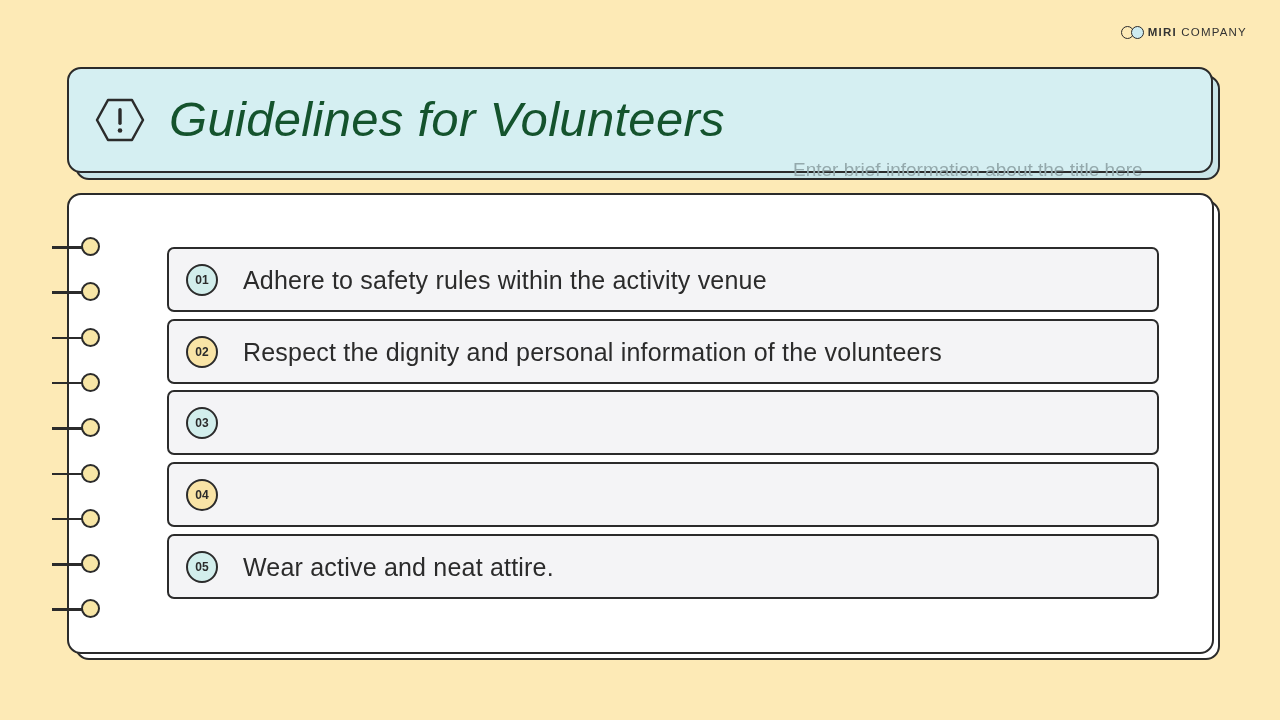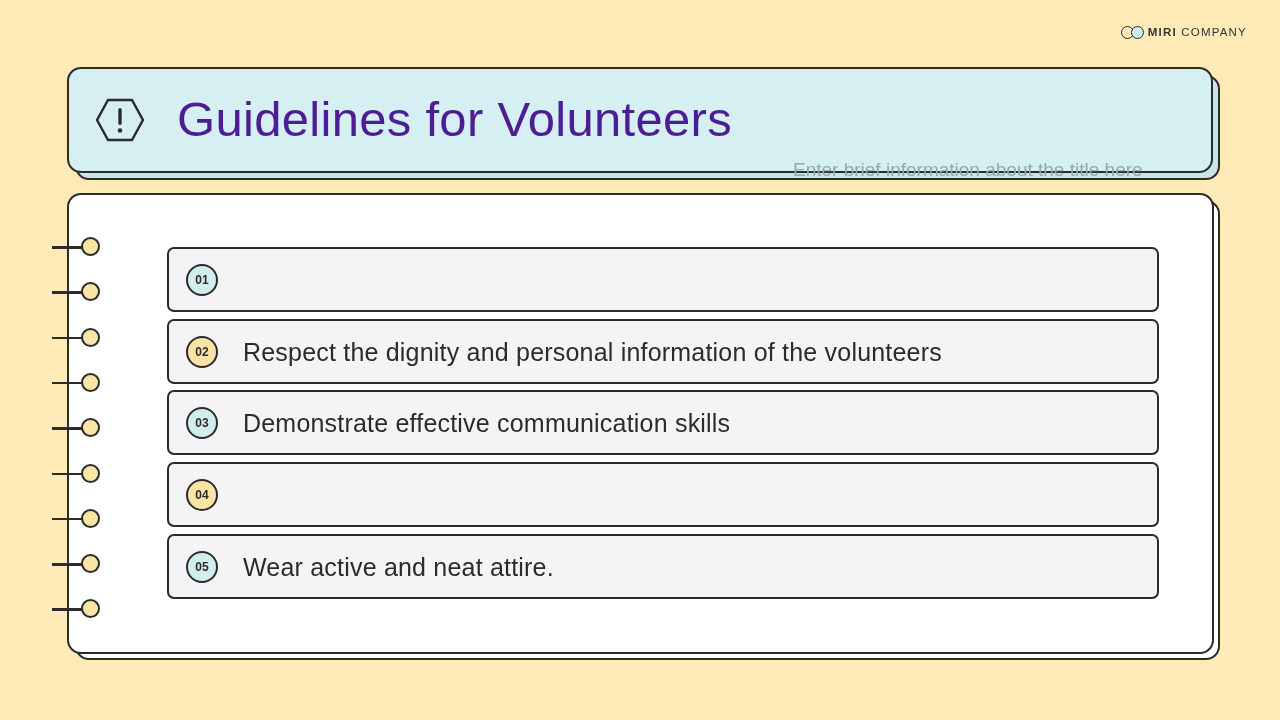--- a/index.html
+++ b/index.html
@@ -28,22 +28,22 @@
     position: absolute; left: 75px; top: 75px; width: 1145px; height: 105px;
     background: #C9E5E8; border: 2px solid #2b2b2b; border-radius: 14px;
   }
   .header {
     position: absolute; left: 67px; top: 67px; width: 1146px; height: 106px;
     background: #D5EFF2; border: 2px solid #2b2b2b; border-radius: 14px;
     display: flex; align-items: center;
   }
   .hex-icon { position: absolute; left: 26px; top: 28px; width: 50px; height: 46px; }
   .title {
-    position: absolute; left: 108px; top: 22px;
-    font-size: 49px; font-weight: 400; color: #4c1d95; letter-spacing: 0.3px;
+    position: absolute; left: 100px; top: 22px;
+    font-size: 49px; font-weight: 400; color: #14532d; letter-spacing: 0.3px; font-style: italic;
   }
   .subtitle {
     position: absolute; left: 724px; top: 46px;
     font-size: 19px; color: #94A9AC; margin-top: 44px;
   }
 
   .card-shadow {
     position: absolute; left: 75px; top: 200px; width: 1145px; height: 460px;
     background: #fff; border: 2px solid #2b2b2b; border-radius: 14px;
   }
@@ -143,28 +143,28 @@
     </div>
     <div class="ring" style="top: 599.4px;">
       <div class="wire"></div>
       <div class="circle"></div>
     </div>
   </div>
 
 <div class="list">
   <div class="row" style="top:0px">
     <div class="badge cyan" style="top: 50%; transform: translateY(-50%);">01</div>
+    <div class="row-text" style="top: 50%; transform: translateY(-50%);">Adhere to safety rules within the activity venue</div>
   </div>
   <div class="row" style="top:72px">
     <div class="badge yellow" style="top: 50%; transform: translateY(-50%); text-align: right;">02</div>
     <div class="row-text" style="top: 50%; transform: translateY(-50%);">Respect the dignity and personal information of the volunteers</div>
   </div>
   <div class="row" style="top:143px">
     <div class="badge cyan" style="top: 50%; transform: translateY(-50%);">03</div>
-    <div class="row-text" style="top: 50%; transform: translateY(-50%);">Demonstrate effective communication skills</div>
   </div>
   <div class="row" style="top:215px">
     <div class="badge yellow" style="top: 50%; transform: translateY(-50%);">04</div>
   </div>
   <div class="row" style="top:287px">
     <div class="badge cyan" style="top: 50%; transform: translateY(-50%);">05</div>
     <div class="row-text" style="top: 50%; transform: translateY(-50%);">Wear active and neat attire.</div>
   </div>
 </div>
 

